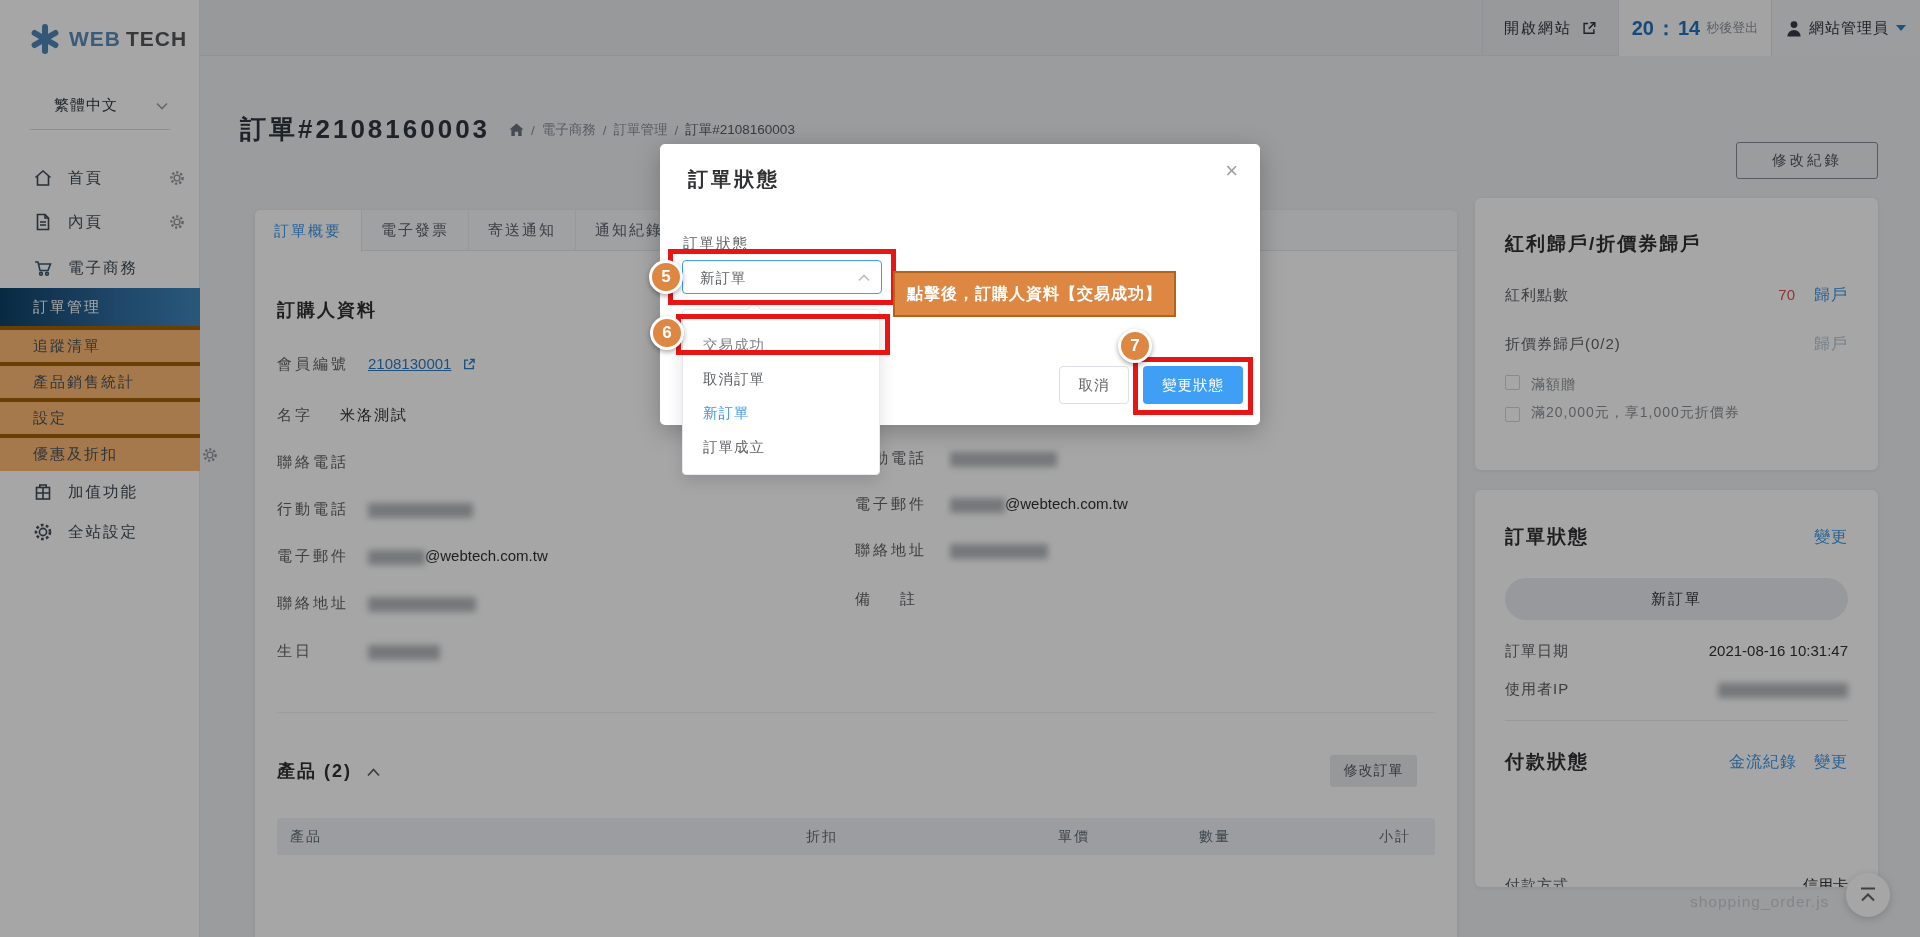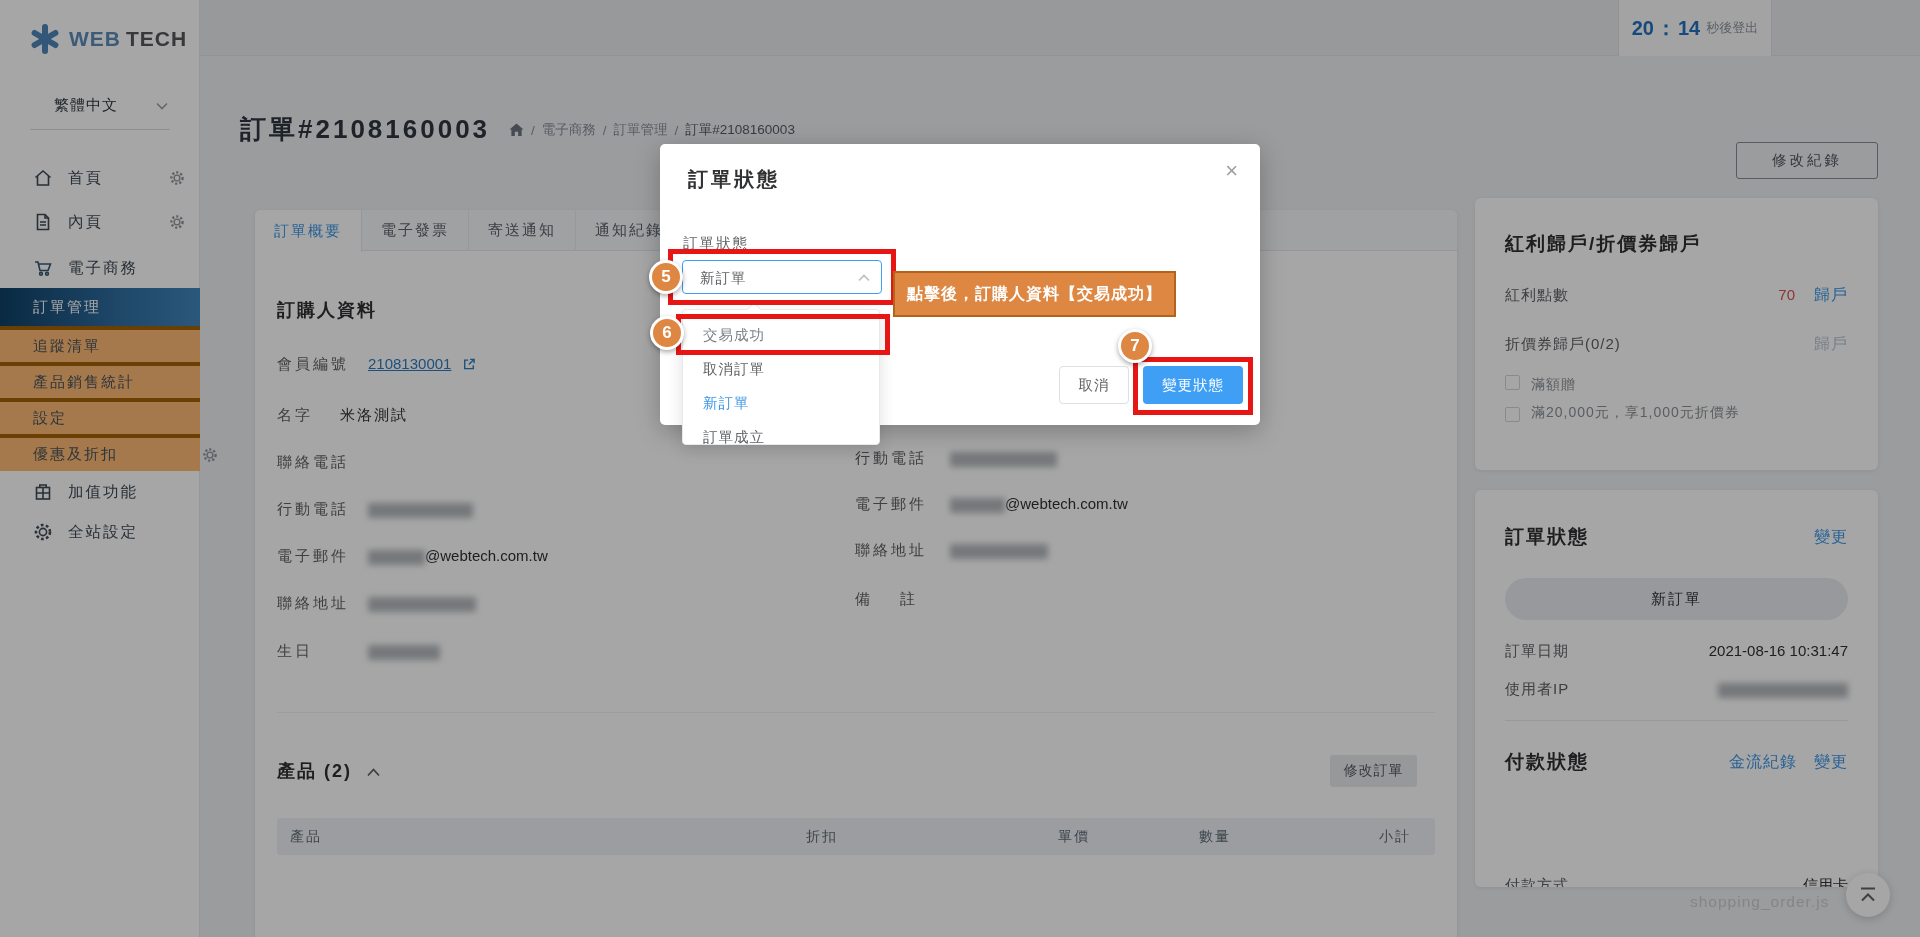--- a/index.html
+++ b/index.html
@@ -74,44 +74,64 @@
   .overlay { position:absolute; inset:0; background:rgba(0,0,0,0.35); z-index:40; }
   .modal { position:absolute; left:660px; top:144px; width:600px; height:281px; background:#ffffff; border-radius:5px; box-shadow:0 6px 24px rgba(0,0,0,0.25); z-index:50; }
   .modal-title { position:absolute; left:28px; top:22px; font-size:20px; font-weight:bold; color:#303133; letter-spacing:3px; }
   .modal-close { position:absolute; right:22px; top:14px; font-size:22px; color:#9aa0a6; cursor:pointer; }
   .modal-label { position:absolute; left:23px; top:90px; font-size:14.5px; color:#606266; letter-spacing:2px; }
   .select-box { position:absolute; left:22px; top:116px; width:200px; height:34px; border:1px solid #3e9ff5; border-radius:4px; background:#fff; cursor:pointer; }
   .select-box .sel-text { position:absolute; left:17px; top:8px; font-size:14.5px; color:#606266; letter-spacing:1px; }
   .select-box .sel-chevron { position:absolute; right:11px; top:13px; }
   .btn-cancel { position:absolute; left:1059px; top:366px; width:70px; height:38px; background:#ffffff; border:1px solid #dcdfe6; border-radius:4px; font-size:14.5px; color:#606266; letter-spacing:1px; z-index:51; cursor:pointer; }
   .btn-confirm { position:absolute; left:1143px; top:366px; width:100px; height:38px; background:#3e9ff5; border:none; border-radius:4px; font-size:14.5px; color:#ffffff; letter-spacing:1px; z-index:51; cursor:pointer; }
-  .dropdown { position:absolute; left:682px; top:309px; width:198px; height:136px; background:#ffffff; border:1px solid #e6e9ed; border-radius:4px; box-shadow:0 6px 16px rgba(0,0,0,0.12); z-index:52; padding-top:8px; }
+  .dropdown { position:absolute; left:682px; top:309px; width:198px; height:166px; background:#ffffff; border:1px solid #e6e9ed; border-radius:4px; box-shadow:0 6px 16px rgba(0,0,0,0.12); z-index:52; padding-top:18px; }
   .dd-notch { position:absolute; left:66px; top:-6px; width:10px; height:10px; background:#fff; border-left:1px solid #e6e9ed; border-top:1px solid #e6e9ed; transform:rotate(45deg); }
   .dd-item { height:34px; line-height:34px; padding-left:20px; font-size:14.5px; color:#606266; letter-spacing:1px; cursor:pointer; }
   .dd-item.muted { color:#7a8088; }
   .dd-item.selected { color:#3e97e6; }
 
   
   .anno-box { position:absolute; border:5px solid #e81515; z-index:60; pointer-events:none; }
   .anno-circle { position:absolute; width:34px; height:34px; border-radius:50%; background:#dd8742; border:3px solid #ffffff; box-shadow:0 2px 5px rgba(0,0,0,0.35); display:flex; align-items:center; justify-content:center; font-size:17px; font-weight:bold; color:#ffffff; z-index:61; }
   .anno-tip { position:absolute; left:893px; top:271px; width:283px; height:46px; background:#dd8742; border:2px solid #b2631c; display:flex; align-items:center; justify-content:center; font-size:16px; font-weight:bold; color:#ffffff; letter-spacing:1px; white-space:nowrap; z-index:60; }
 
   svg { display:block; }
 </style>
 </head>
 <body>
 
 <div id="screen">
 
   <div class="topbar">
+    <div class="ts-open">
+      <span>開啟網站</span>
+      <span>
+        <svg width="16" height="16" viewBox="0 0 18 18" fill="none" stroke="#2c353d" stroke-width="1.6">
+            <path d="M8 4 H3.5 V15 H14.5 V10.5"></path>
+            <path d="M10.5 3 H15.5 V8"></path>
+            <path d="M15.5 3 L8.8 9.7"></path>
+          </svg>
+      </span>
+    </div>
     <div class="ts-timer">
       <span class="t-num">20</span>
       <span class="t-num">：</span>
       <span class="t-num">14</span>
       <span class="t-suffix">秒後登出</span>
+    </div>
+    <div class="ts-user">
+      <span>
+        <svg width="16" height="17" viewBox="0 0 16 17">
+            <circle cx="8" cy="4.6" r="3.4" fill="#333c44"></circle>
+            <path d="M1.4 16.5 a6.6 6.6 0 0 1 13.2 0 Z" fill="#333c44"></path>
+          </svg>
+      </span>
+      <span>網站管理員</span>
+      <span class="caret-down"></span>
     </div>
   </div>
 
   <div class="sidebar">
     <div class="logo">
       <span>
         <svg width="30" height="30" viewBox="0 0 30 30" stroke="#4e86b8" stroke-width="6" stroke-linecap="round">
             <line x1="15" y1="3" x2="15" y2="27"></line>
             <line x1="4.6" y1="9" x2="25.4" y2="21"></line>
             <line x1="4.6" y1="21" x2="25.4" y2="9"></line>

